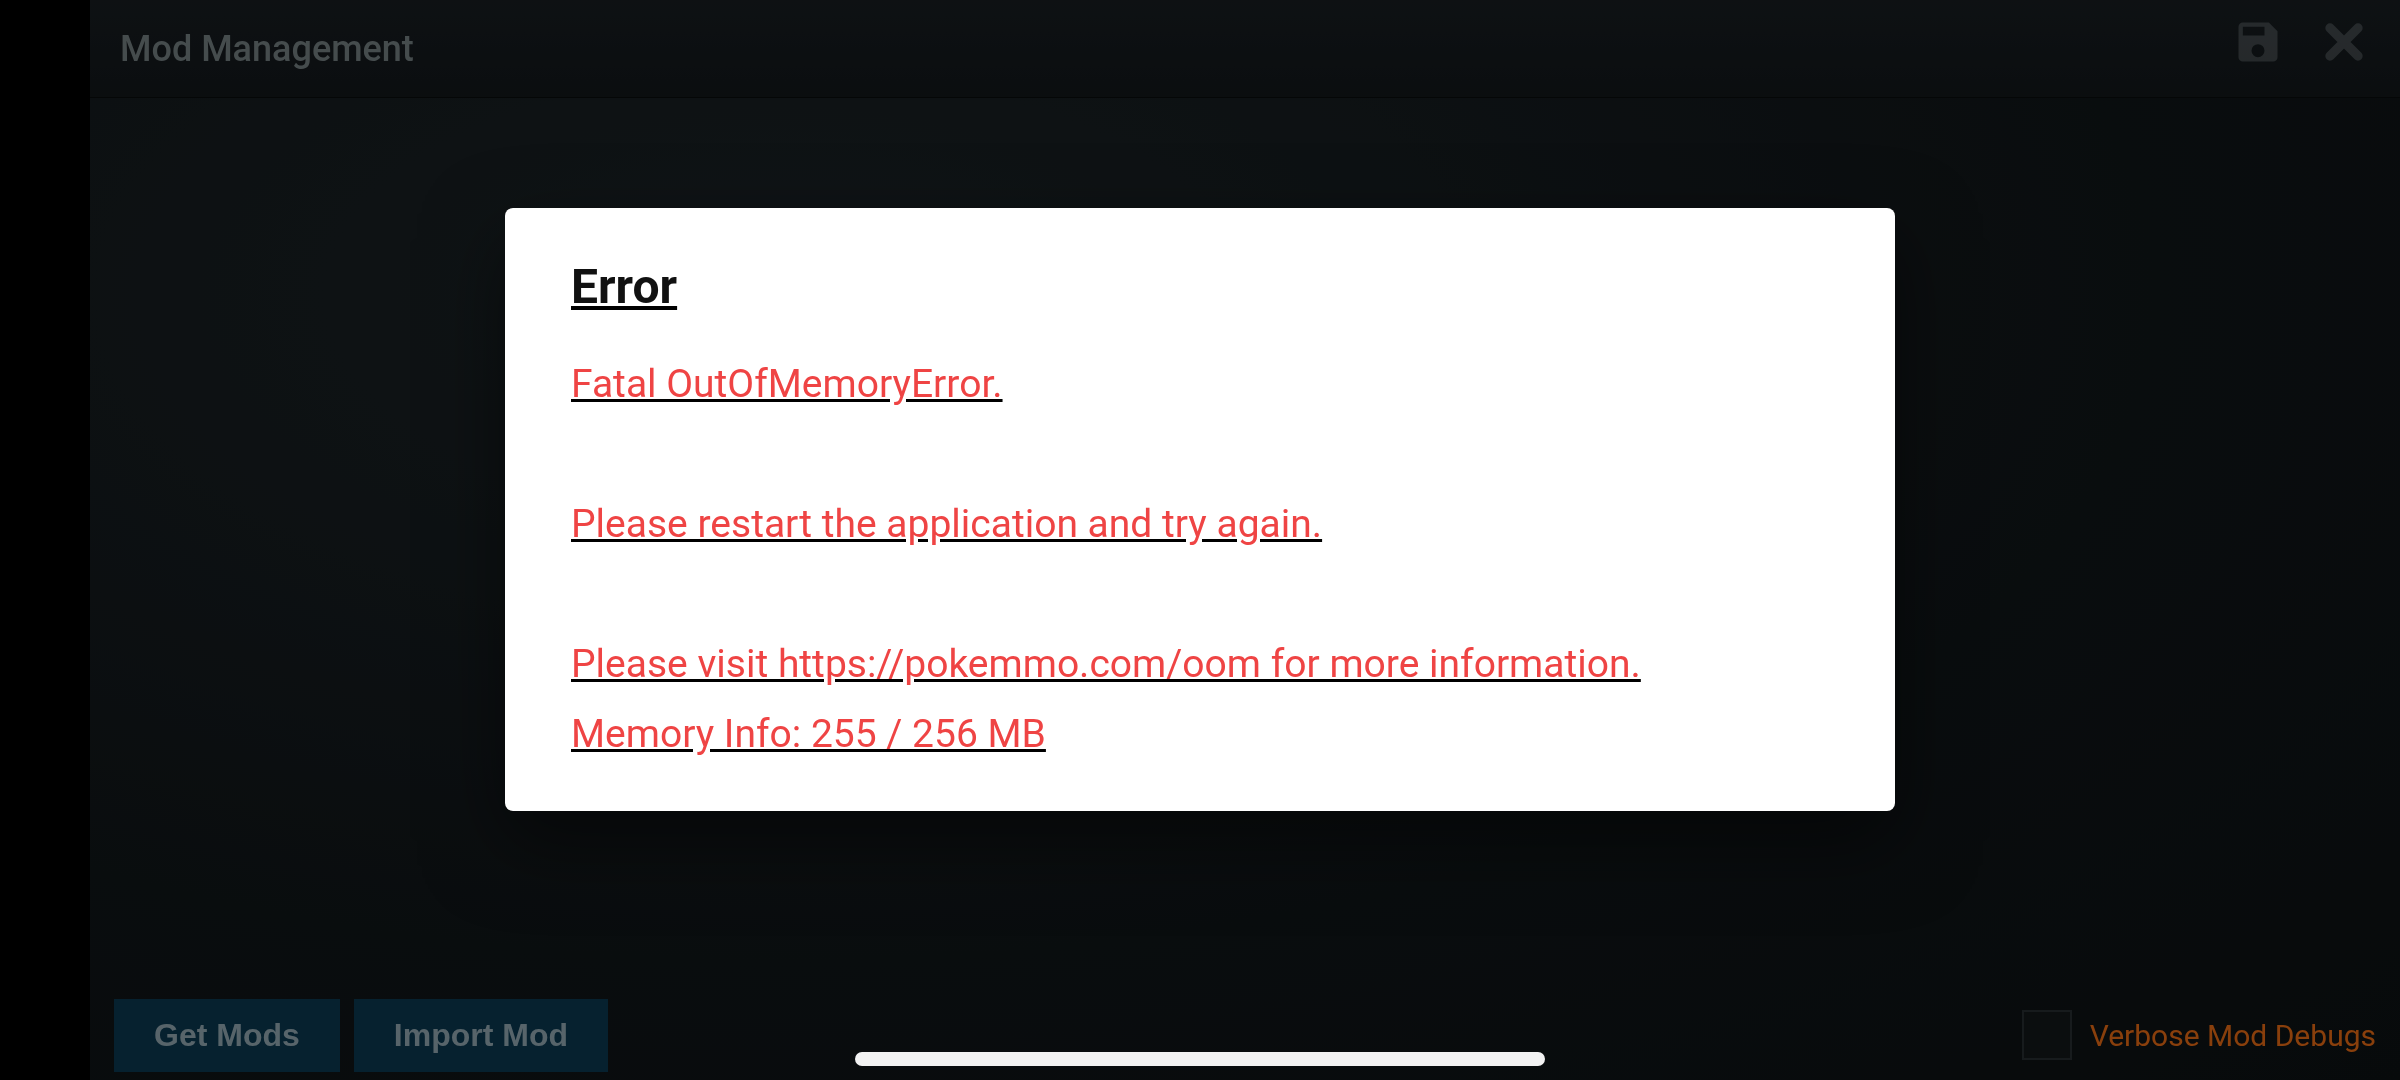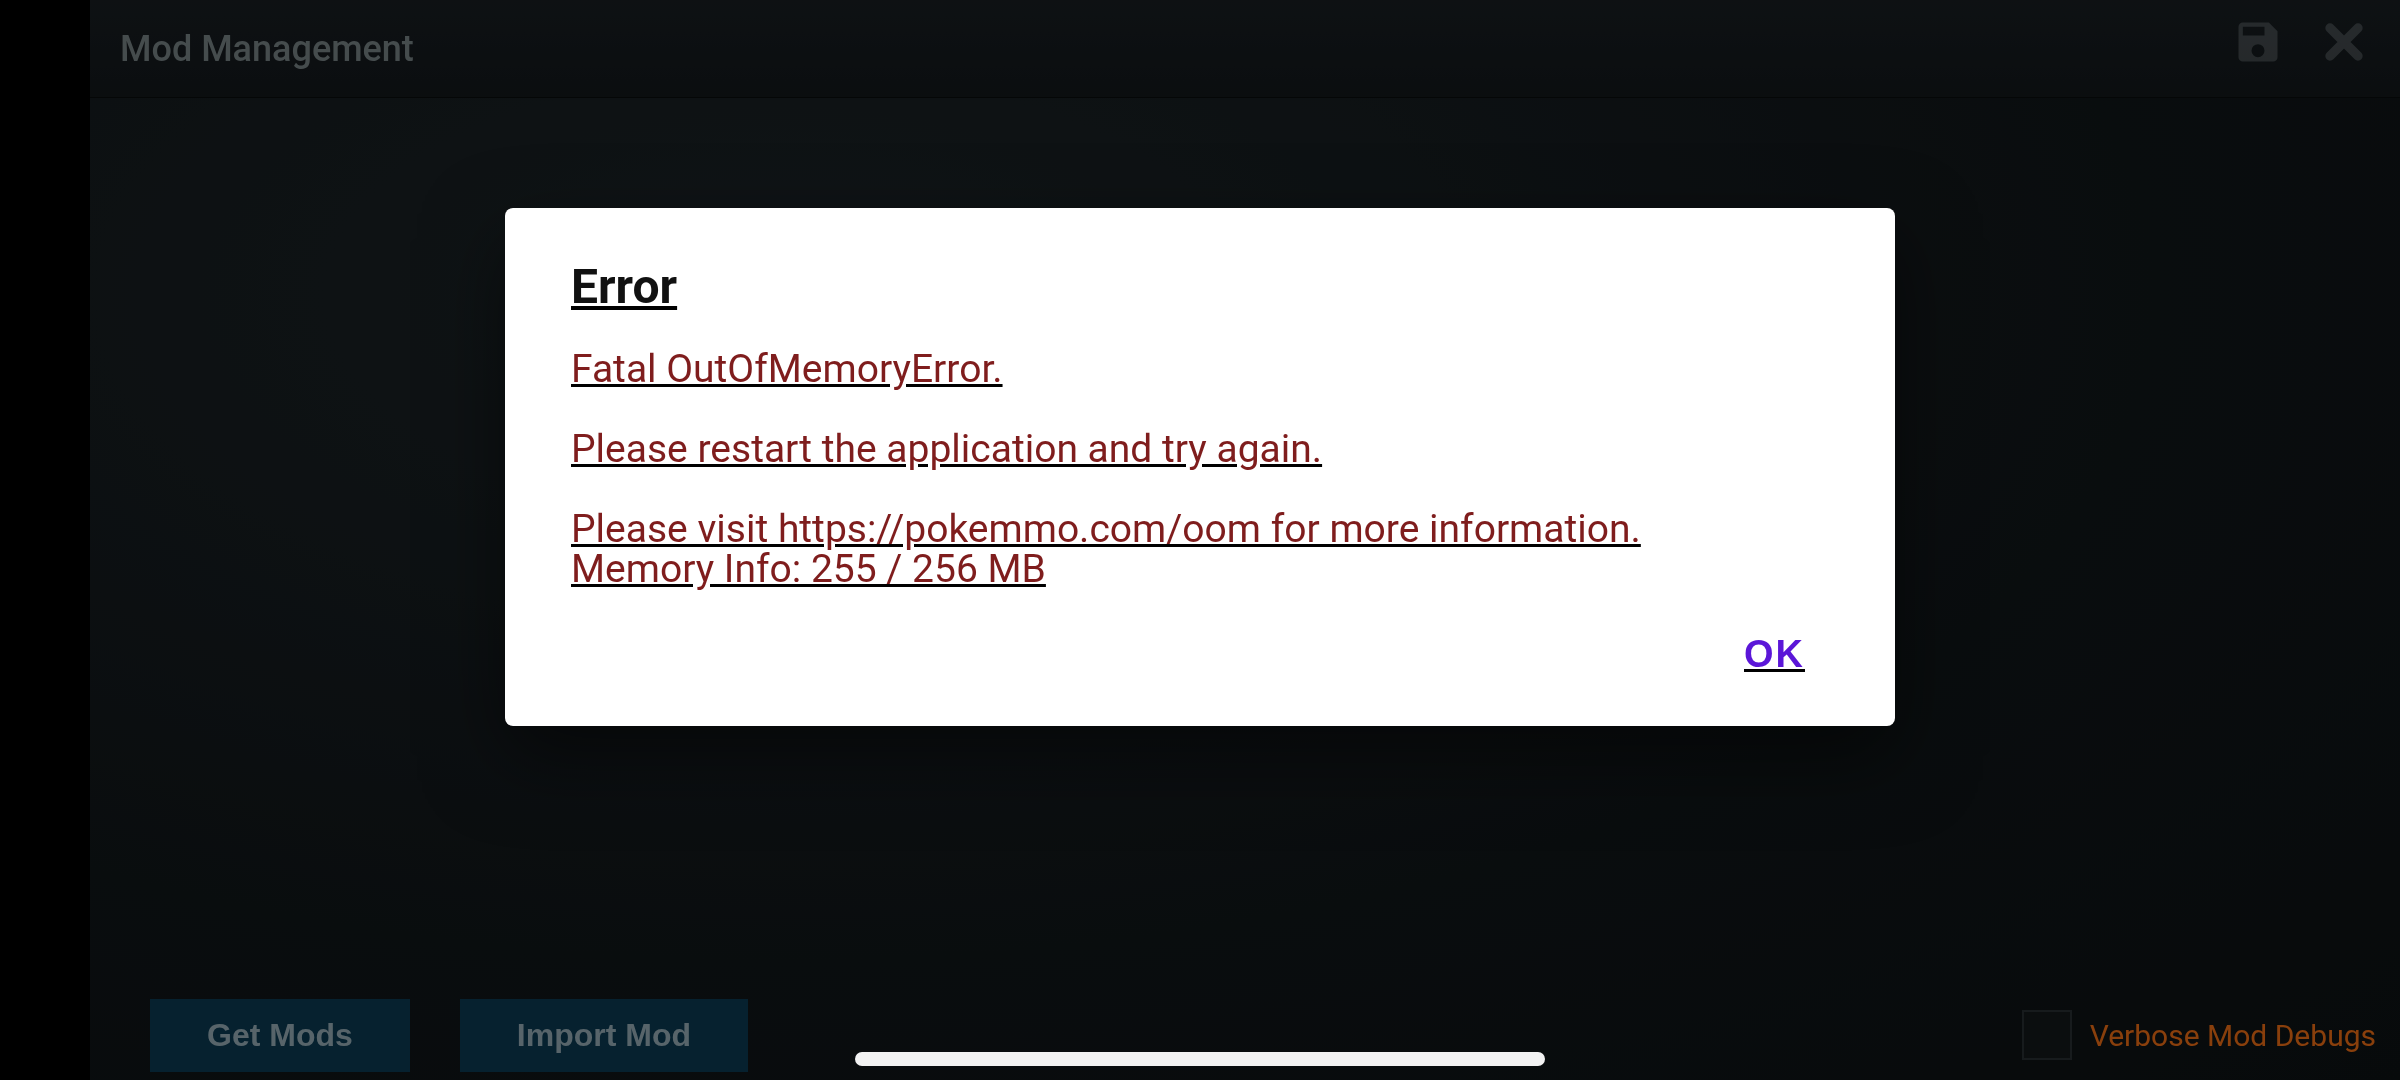--- a/index.html
+++ b/index.html
@@ -57,29 +57,28 @@
     position: absolute;
     left: 90px; right: 0;
     bottom: 0; height: 90px;
     display: flex;
     align-items: center;
     padding: 0 24px;
     gap: 14px;
   }
   .btn {
     height: 73px;
-    padding: 0 57px;
+    padding: 0 40px;
     background: #0b3c56;
     color: #9fb7c1;
     font-size: 32px;
     font-weight: 600;
     display: flex; align-items: center; justify-content: center;
     border: none;
     cursor: pointer;
-    margin-left: 36px;
   }
   .right-group {
     margin-left: auto;
     display: flex;
     align-items: center;
     gap: 18px;
   }
   .checkbox {
     width: 50px; height: 50px;
     background: #141a1d;
@@ -122,22 +121,22 @@
     text-decoration: underline;
   }
   .dialog-title {
     font-size: 48px;
     font-weight: 700;
     color: #111;
     margin-bottom: 34px;
   }
   .dialog-body {
     font-size: 39px;
-    line-height: 40px;
-    color: #7f1d1d;
+    line-height: 70px;
+    color: #ef4444;
     white-space: pre-line;
   }
   .dialog-actions {
     display: flex;
     justify-content: flex-end;
     margin-top: 36px;
   }
   .ok-btn {
     color: #5b16d8;
     font-size: 38px;
@@ -184,20 +183,17 @@
 
   <div class="overlay">
     <div class="dialog">
       <div class="dialog-title">Error</div>
       <div class="dialog-body"><span>Fatal OutOfMemoryError.</span>
 
 <span>Please restart the application and try again.</span>
 
 <span>Please visit https://pokemmo.com/oom for more information.</span>
 <span>Memory Info: 255 / 256 MB</span></div>
-      <div class="dialog-actions">
-        <button class="ok-btn">OK</button>
-      </div>
     </div>
   </div>
 
   <div class="home-indicator"></div>
 </div>
 
 </body></html>

